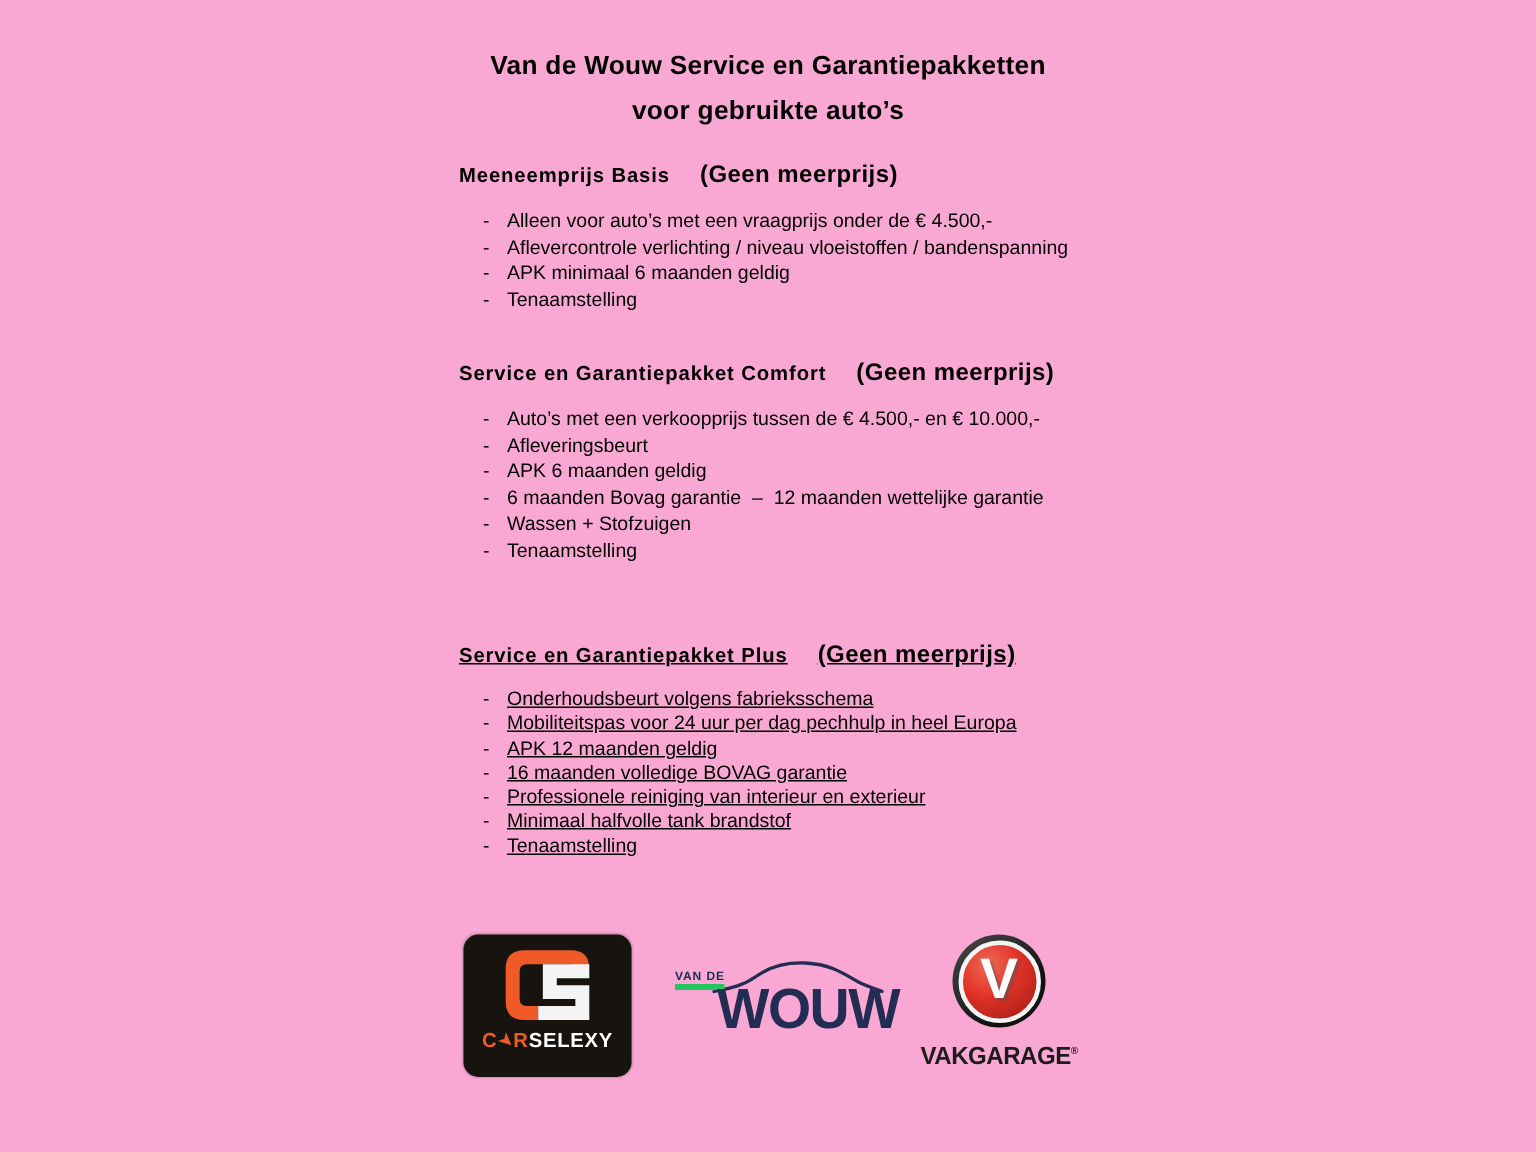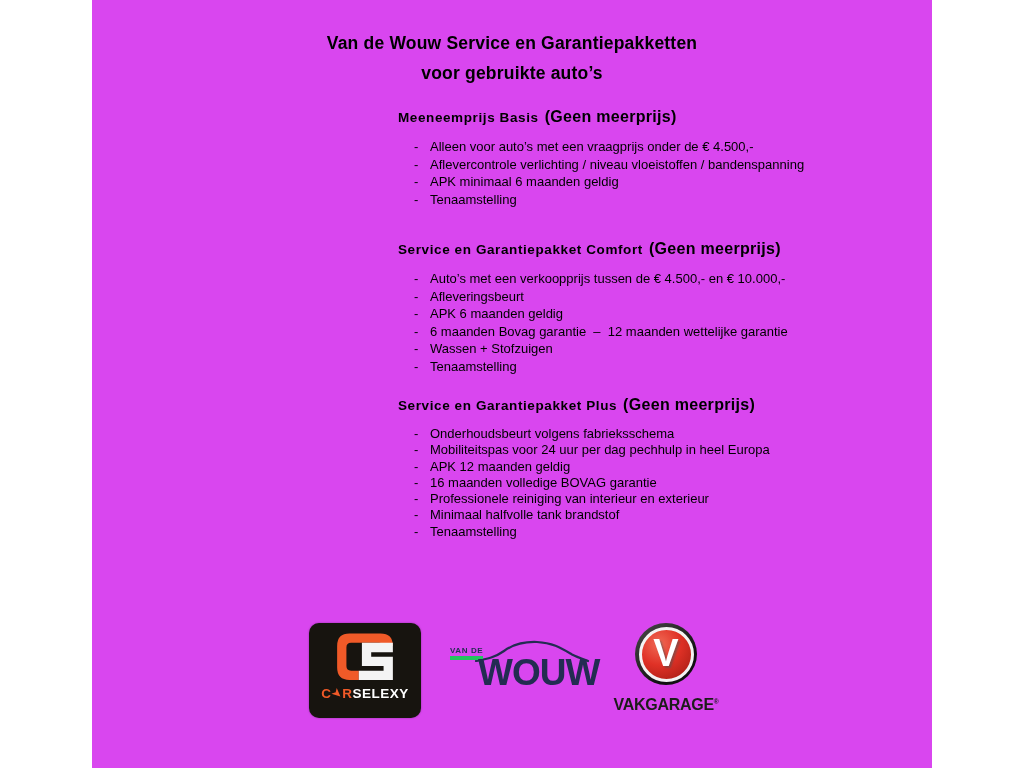--- a/index.html
+++ b/index.html
@@ -1,29 +1,29 @@
 <!DOCTYPE html>
 <html><head>
 <meta charset="utf-8">
 <style>
   * { margin:0; padding:0; box-sizing:border-box; }
   html,body { background:#fff; }
   body { font-family:"Liberation Sans", sans-serif; color:#000; }
-  .page { position:relative; width:840px; height:768px; background:#d946ef; overflow:hidden; margin:0 auto; }
+  .page { position:relative; width:1024px; height:768px; background:#f9a8d4; overflow:hidden; margin:0 auto; }
 
   
   .title-block { position:absolute; top:28px; left:0; width:100%; text-align:center; }
   .title-line { font-size:17.5px; font-weight:bold; line-height:30px; letter-spacing:.2px; }
 
   
   .pkg-section { position:absolute; left:306px; width:520px; }
   .sec-1 { top:108px; }
   .sec-2 { top:240px; }
-  .sec-3 { top:396px; }
-  .sec-head { display:flex; align-items:baseline; gap:6px; }
+  .sec-3 { top:428px;text-decoration:underline; }
+  .sec-head { display:flex; align-items:baseline; gap:20px; }
   .sec-title { font-size:13.5px; font-weight:bold; letter-spacing:.6px; }
   .sec-note { font-size:16px; font-weight:bold; letter-spacing:.3px; }
   .pkg-list { list-style:none; margin-top:12px; font-size:13px; }
   .sec-1 .pkg-list li, .sec-2 .pkg-list li { line-height:17.5px; }
   .sec-3 .pkg-list li { line-height:16.3px; }
   .pkg-list li { position:relative; padding-left:32px; }
   .pkg-list li::before { content:"-"; position:absolute; left:16px; }
 
   
   .logos { position:absolute; top:623px; left:0; width:100%; display:flex; justify-content:center; align-items:flex-start; gap:27px; }

